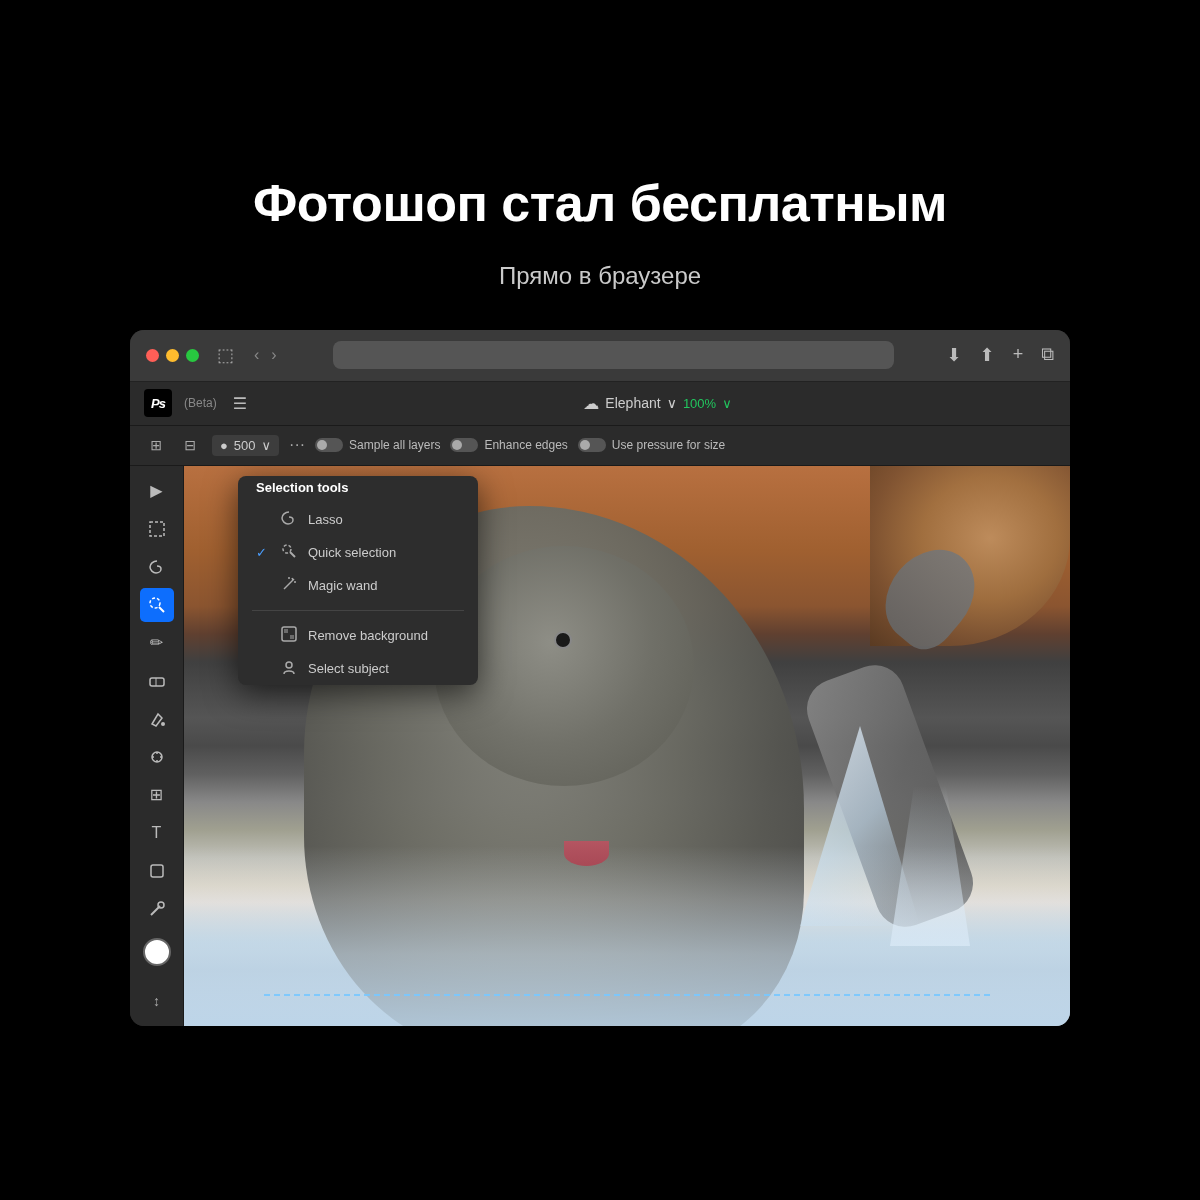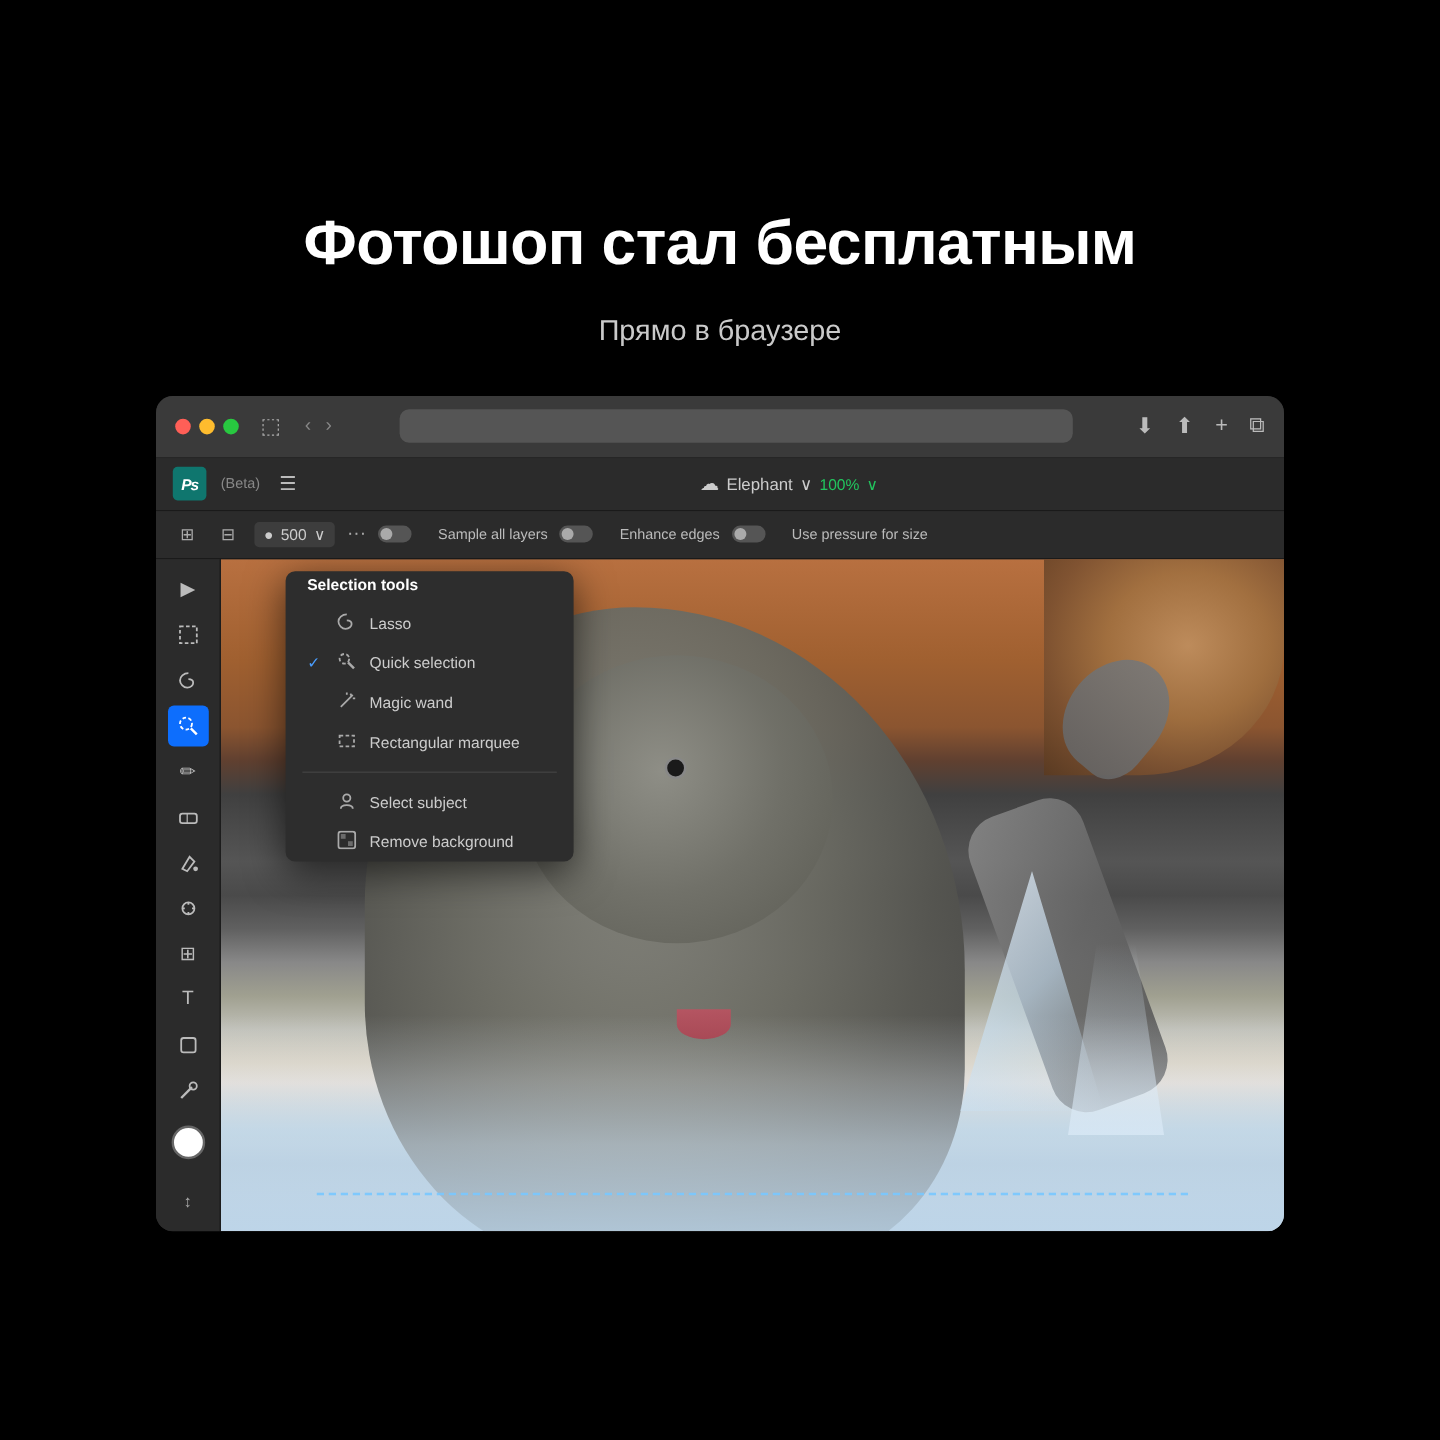--- a/index.html
+++ b/index.html
@@ -115,21 +115,21 @@
       display: flex;
       align-items: center;
       padding: 0 14px;
       gap: 12px;
       border-bottom: 1px solid #1a1a1a;
     }
 
     .ps-logo {
       width: 28px;
       height: 28px;
-      background: #0f766e;
+      background: #000000;
       border-radius: 4px;
       display: flex;
       align-items: center;
       justify-content: center;
       color: #fff;
       font-size: 13px;
       font-weight: 700;
       font-style: italic;
       letter-spacing: -1px;
     }
@@ -197,21 +197,21 @@
     }
 
     .tool-option-dots {
       color: #aaa;
       font-size: 16px;
     }
 
     .tool-option-toggle {
       display: flex;
       align-items: flex-start;
-      gap: 22px;
+      gap: 6px;
       color: #bbb;
       font-size: 12px;
     }
 
     .toggle-switch {
       width: 28px;
       height: 14px;
       background: #555;
       border-radius: 7px;
       position: relative;
@@ -558,57 +558,48 @@
             <svg width="16" height="16" viewBox="0 0 16 16">
               <line x1="3" y1="13" x2="13" y2="3" stroke="#aaa" stroke-width="1.5"></line>
               <line x1="8" y1="1" x2="8" y2="3" stroke="#aaa" stroke-width="1.5"></line>
               <line x1="13" y1="6" x2="15" y2="6" stroke="#aaa" stroke-width="1.5"></line>
               <line x1="11" y1="2" x2="12" y2="4" stroke="#aaa" stroke-width="1.5"></line>
             </svg>
           </span>
           <span>Magic wand</span>
         </div>
 
-        <div class="dropdown-item">
-          <span class="check"></span>
-          <span class="item-icon">
-            <svg width="16" height="16" viewBox="0 0 16 16">
-              <rect x="2" y="4" width="12" height="9" fill="none" stroke="#aaa" stroke-width="1.5" stroke-dasharray="3,2"></rect>
-            </svg>
-          </span>
-          <span>Rectangular marquee</span>
-        </div>
 
 
         <div class="dropdown-divider"></div>
 
-
-        <div class="dropdown-item">
-          <span class="check"></span>
-          <span class="item-icon">
-            <svg width="16" height="16" viewBox="0 0 16 16">
-              <circle cx="8" cy="6" r="3" fill="none" stroke="#aaa" stroke-width="1.5"></circle>
-              <path d="M3 15 C3 11 13 11 13 15" fill="none" stroke="#aaa" stroke-width="1.5"></path>
-            </svg>
-          </span>
-          <span>Select subject</span>
-        </div>
 
         <div class="dropdown-item">
           <span class="check"></span>
           <span class="item-icon">
             <svg width="16" height="16" viewBox="0 0 16 16">
               <rect x="1" y="1" width="14" height="14" rx="2" fill="none" stroke="#aaa" stroke-width="1.5"></rect>
               <rect x="3" y="3" width="4" height="4" fill="#aaa" opacity="0.5"></rect>
               <rect x="9" y="3" width="4" height="4" fill="none"></rect>
               <rect x="3" y="9" width="4" height="4" fill="none"></rect>
               <rect x="9" y="9" width="4" height="4" fill="#aaa" opacity="0.5"></rect>
             </svg>
           </span>
           <span>Remove background</span>
         </div>
 
+        <div class="dropdown-item">
+          <span class="check"></span>
+          <span class="item-icon">
+            <svg width="16" height="16" viewBox="0 0 16 16">
+              <circle cx="8" cy="6" r="3" fill="none" stroke="#aaa" stroke-width="1.5"></circle>
+              <path d="M3 15 C3 11 13 11 13 15" fill="none" stroke="#aaa" stroke-width="1.5"></path>
+            </svg>
+          </span>
+          <span>Select subject</span>
+        </div>
+
       </div>
     </div>
 
   </div>
 
 </div>
 
 </body></html>

